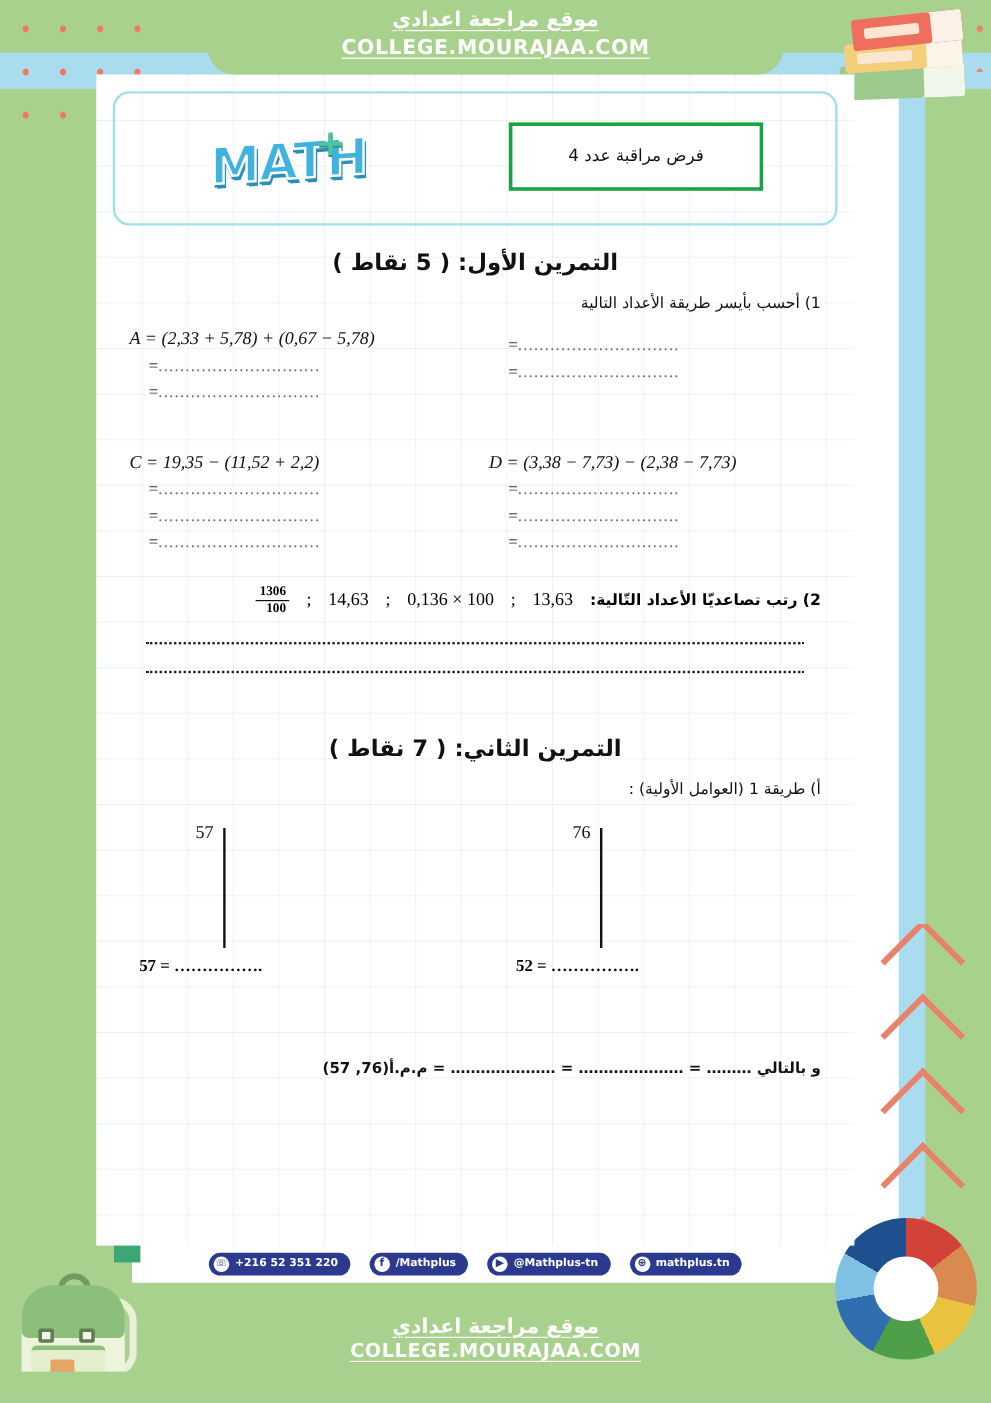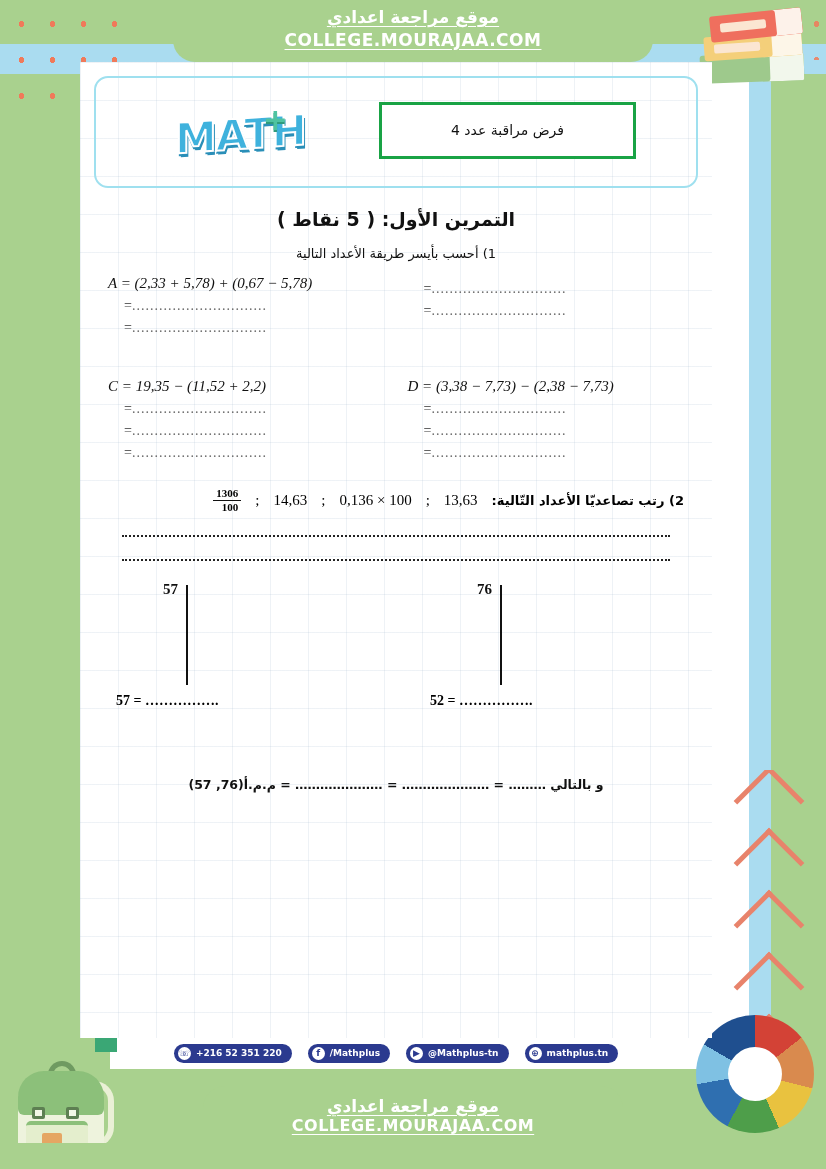--- a/index.html
+++ b/index.html
@@ -118,35 +118,35 @@
     font-family:"DejaVu Sans", sans-serif; font-weight:bold; font-size:42px;
     color:#3fb2dd; letter-spacing:-1px;
     -webkit-text-stroke: 2px #ffffff;
     text-shadow: 0 3px 0 #2a8fb8, 2px 4px 0 #2a8fb8;
     transform: skewY(-4deg);
   }
   .logo-plus { position:absolute; right:18px; top:6px; font-size:30px; color:#4fc3a1; font-weight:bold;
                font-family:"DejaVu Sans", sans-serif; text-shadow: 0 2px 0 #2f9b7c; }
 
   .title-box {
-    position:absolute; right:60px; top:24px; width:257px; padding:12px 8px;
+    position:absolute; right:60px; top:24px; width:212px; padding:12px 8px;
     border:3px solid #19a345; background:#ffffff; text-align:center;
   }
   .title-line { font-family:"DejaVu Sans", sans-serif; font-size:14px; color:#111; line-height:1.9; direction:rtl;}
 
   
   .content { position:absolute; left:28px; right:28px; top:146px; direction:rtl; }
 
   .ex-title {
     font-family:"DejaVu Sans", sans-serif; font-weight:bold; font-size:19px; color:#111;
     text-align:center; margin:0 0 16px 0; direction:rtl;
   }
   .q-line {
     font-family:"DejaVu Sans", sans-serif; font-size:13px; color:#111;
-    text-align:center; margin:0 0 6px 0; direction:rtl;
+    text-align:right; margin:0 0 6px 0; direction:rtl;
   }
 
   .eq-row { display:flex; direction:ltr; justify-content:space-between; margin:14px 0 0 0; }
   .eq-col { width:48%; }
   .eq-main {
     font-family:"Liberation Serif", serif; font-style:italic; font-size:15px; color:#111;
     direction:ltr; text-align:left; white-space:nowrap;
   }
   .eq-blank {
     font-family:"Liberation Serif", serif; font-size:14px; color:#333;
@@ -166,30 +166,30 @@
   .frac .bot { display:block; padding:0 3px; font-weight:bold;}
 
   .answer-line {
     border-bottom: 2px dotted #222; height:1px; margin:22px 14px 0 14px;
   }
 
   
   .fact-area { position:relative; height:190px; margin-top:20px; direction:ltr; }
   .fact-block { position:absolute; top:0; width:150px; }
   .fact-num {
-    font-family:"Liberation Serif", serif; font-weight:bold; font-size:15px; color:#111;
+    font-family:"Liberation Serif", serif; font-weight:normal; font-size:15px; color:#111;
     text-align:right; padding-left:0; width:62px;
   }
   .fact-bar { position:absolute; top:4px; left:70px; width:2px; height:100px; background:#111; }
   .fact-res {
     position:absolute; top:112px; left:0; font-family:"Liberation Serif", serif;
     font-weight:bold; font-size:14px; white-space:nowrap;
   }
   .conclusion {
-    margin-top:6px; text-align:center; direction:rtl;
+    margin-top:6px; text-align:right; direction:rtl;
     font-family:"DejaVu Sans", sans-serif; font-weight:bold; font-size:12.5px; color:#111;
   }
 
   
   .badges {
     position:absolute; left:80px; width:632px; top:1040px; height:26px;
     display:flex; direction:ltr; justify-content:center; align-items:center; gap:16px; z-index:7;
   }
   .badge {
     display:flex; align-items:center; gap:5px;
@@ -329,20 +329,22 @@
       <span class="sep">;</span>
       <span class="frac">
         <span class="top">1306</span>
         <span class="bot">100</span>
       </span>
     </div>
 
     <div class="answer-line"></div>
     <div class="answer-line"></div>
 
+    <div class="ex-title" style="margin-top:52px;">التمرين الثاني: ( 7 نقاط )</div>
+    <div class="q-line">أ) طريقة 1 (العوامل الأولية) :</div>
 
     <div class="fact-area">
       <div class="fact-block" style="left:322px;">
         <div class="fact-num">76</div>
         <div class="fact-bar"></div>
         <div class="fact-res">52 = …………….</div>
       </div>
       <div class="fact-block" style="left:8px;">
         <div class="fact-num">57</div>
         <div class="fact-bar"></div>

